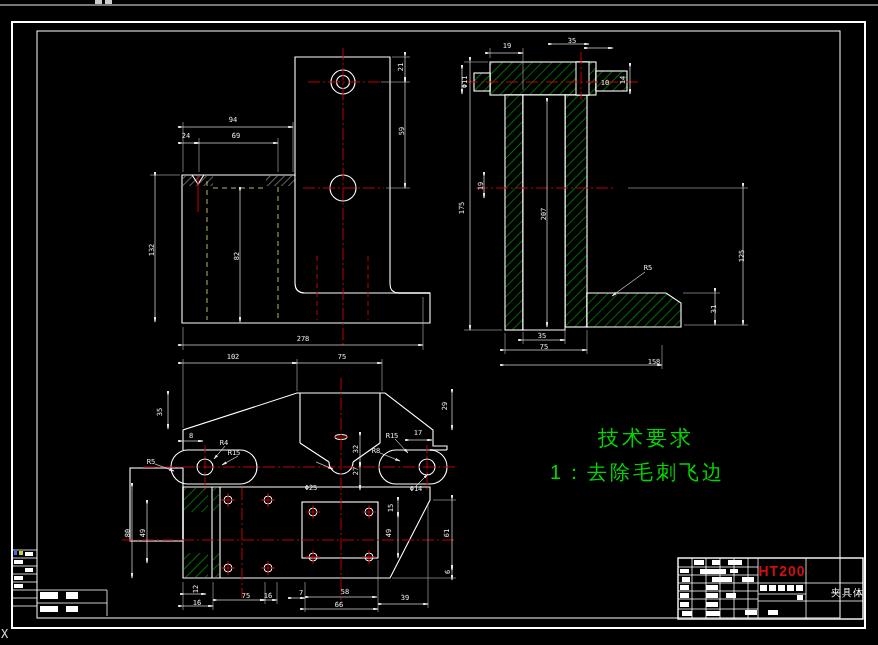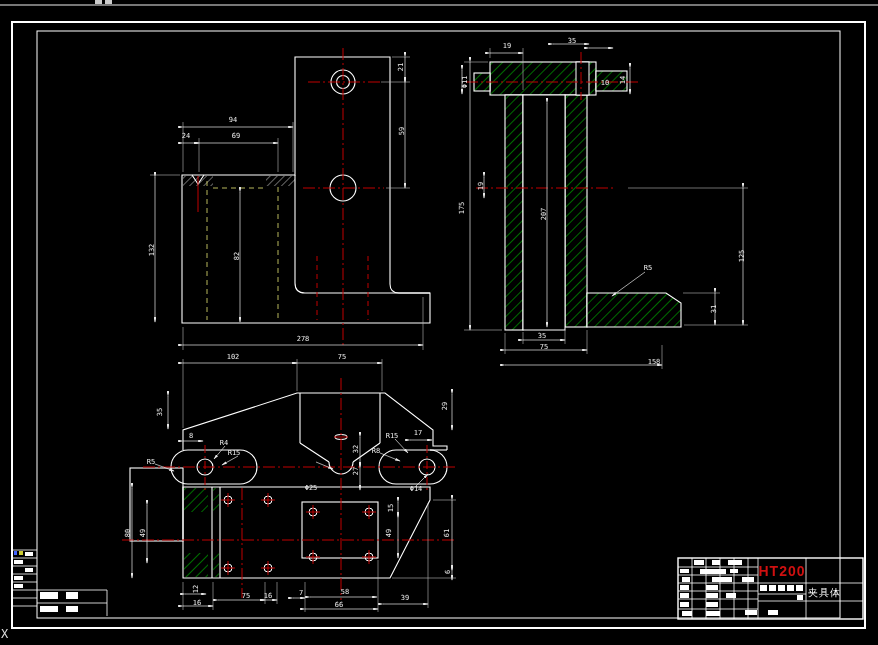--- a/index.html
+++ b/index.html
@@ -7,21 +7,21 @@
           font-family:"Liberation Sans",sans-serif;}
   #canvas svg{position:absolute;left:0;top:0;}
   .dim{position:absolute;transform:translate(-50%,-50%);color:#ededed;
        font:7px "DejaVu Sans Mono",monospace;white-space:nowrap;pointer-events:none;}
   .tech{position:absolute;color:var(--green,#00d800);letter-spacing:3px;white-space:nowrap;}
   .tech-title{left:598px;top:424px;font-size:21px;}
   .tech-item1{left:550px;top:459px;font-size:20px;}
   .tech-item2{left:550px;top:497px;font-size:20px;}
   .ht200{position:absolute;left:757px;top:563px;width:50px;text-align:center;
          color:var(--red,#cf1010);font-weight:bold;font-size:14px;letter-spacing:1px;}
-  .partname{position:absolute;left:808px;top:586px;width:56px;text-align:left;
+  .partname{position:absolute;left:808px;top:586px;width:56px;text-align:right;
             color:#fff;font-size:10px;letter-spacing:1px;}
   .ucs{position:absolute;left:1px;top:627px;color:#ddd;font:12px "DejaVu Sans Mono",monospace;}
 </style>
 </head>
 <body>
 
 <div id="canvas" style="--green: #00d800; --red: #cf1010;">
 
 <svg width="878" height="645">
   <defs>
@@ -409,19 +409,21 @@
       <span class="dim" style="left: 196px; top: 589px; transform: translate(-50%, -50%) rotate(-90deg);">12</span>
       <span class="dim" style="left: 197px; top: 603px;">16</span>
       <span class="dim" style="left: 246px; top: 596px;">75</span>
       <span class="dim" style="left: 268px; top: 596px;">16</span>
       <span class="dim" style="left: 301px; top: 593px;">7</span>
       <span class="dim" style="left: 345px; top: 592px;">58</span>
       <span class="dim" style="left: 339px; top: 605px;">66</span>
       <span class="dim" style="left: 405px; top: 598px;">39</span>
     </div>
 
+<div class="tech tech-title">技术要求</div>
+<div class="tech tech-item1">1：去除毛刺飞边</div>
 
 <div class="ht200">HT200</div>
 <div class="partname">夹具体</div>
 
 <div class="ucs">X</div>
 
 </div>
 
 </body></html>

